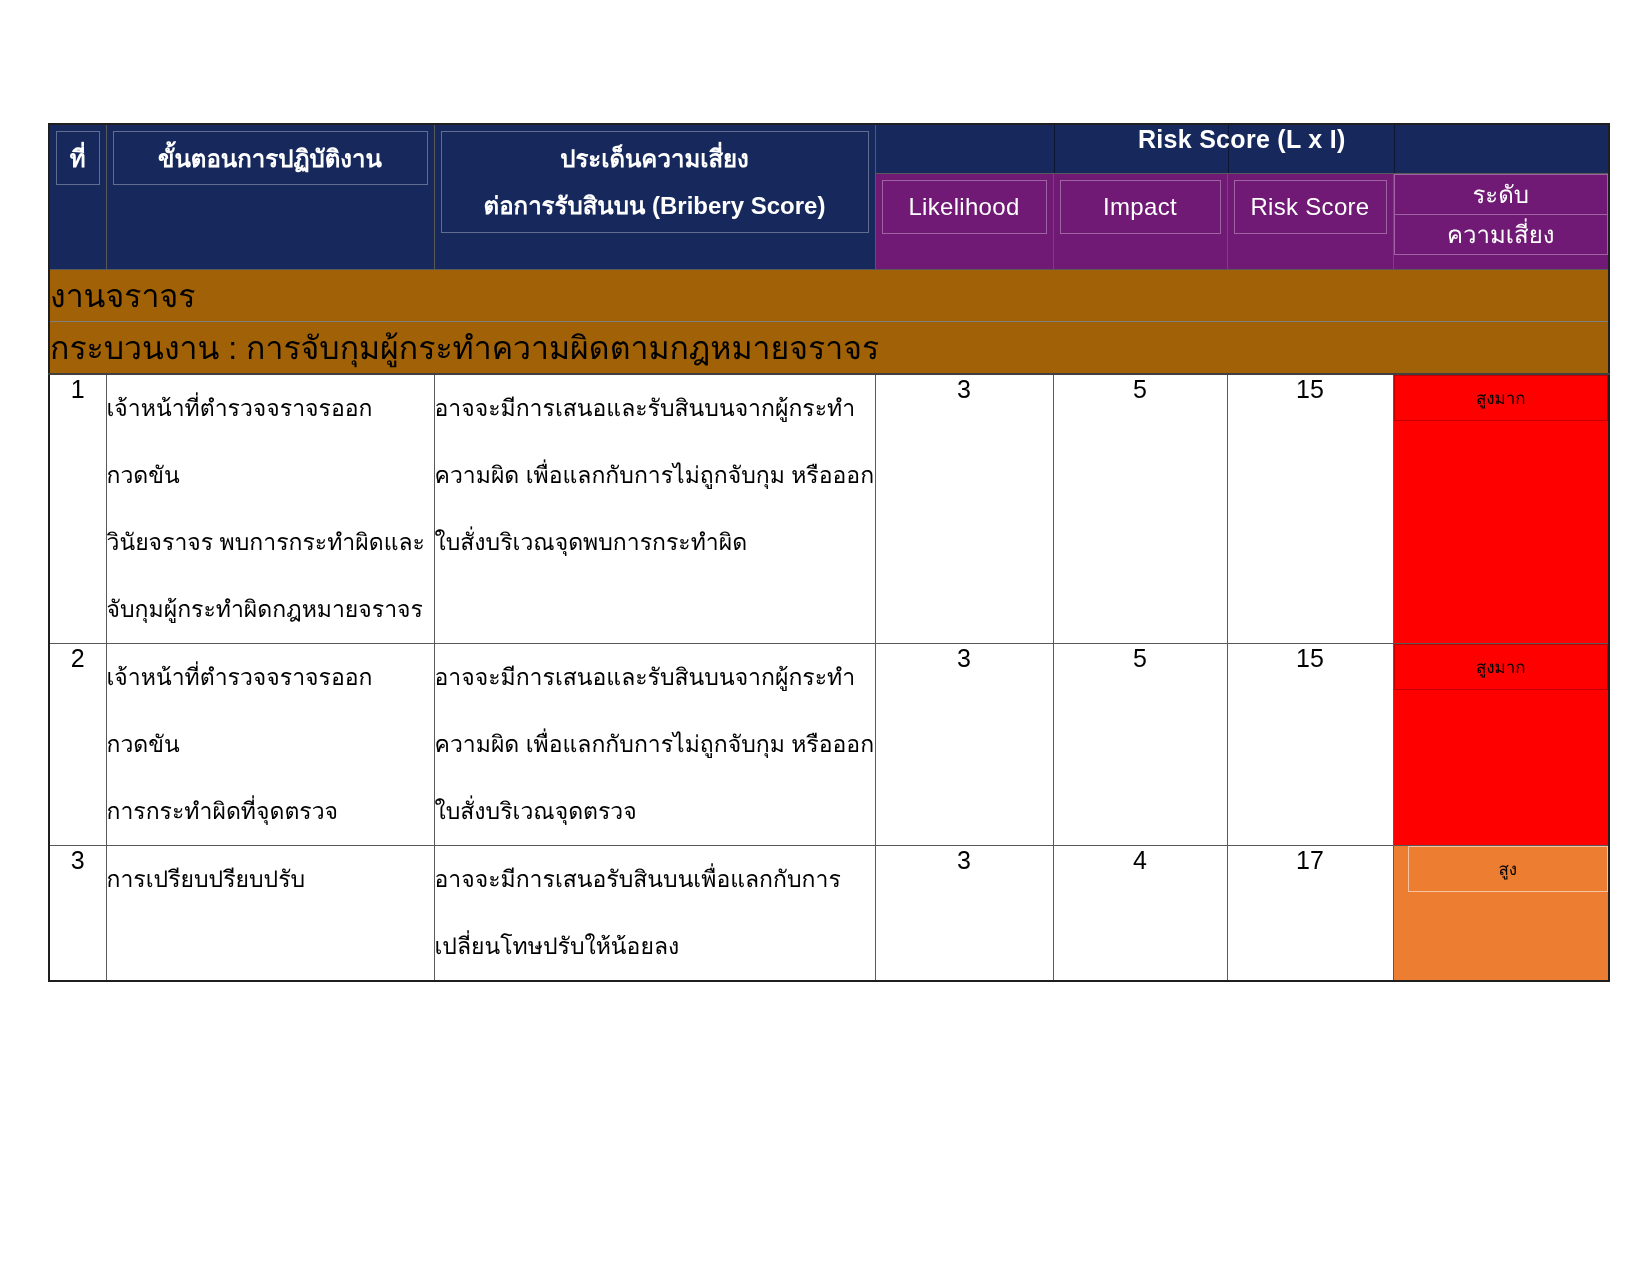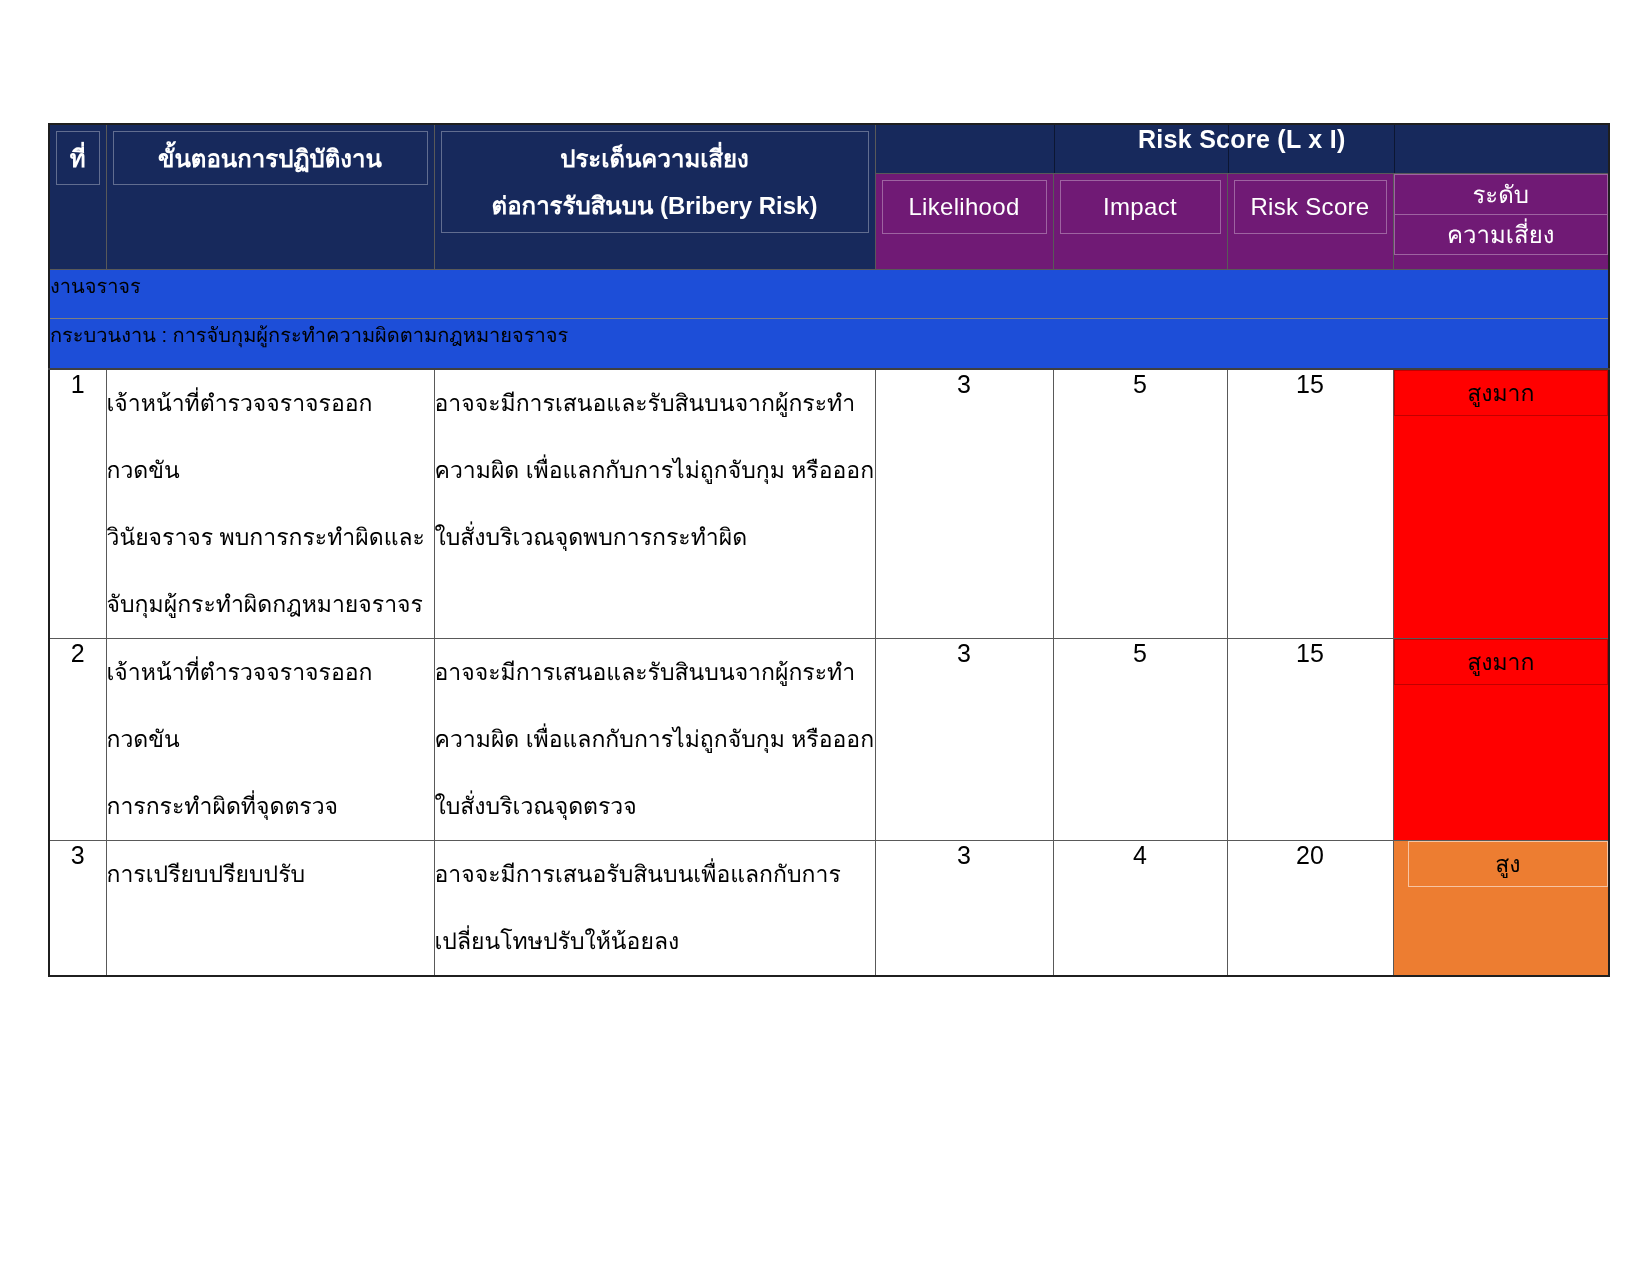--- a/index.html
+++ b/index.html
@@ -36,36 +36,36 @@
   .vline{position:absolute;top:0;bottom:0;width:1px;background:rgba(0,0,0,.45);z-index:1;}
   .vline.v1{left:178px}.vline.v2{left:352px}.vline.v3{left:518px}
   .level-hd{padding:5px;}
   .level-hd .stack{border:1px solid rgba(255,255,255,.32);height:calc(100% - 2px);
     display:flex;flex-direction:column;}
   .level-hd .stack div{flex:1;display:flex;align-items:center;justify-content:center;
     font-size:24px;font-weight:400;}
   .level-hd .stack div:first-child{border-bottom:1px solid rgba(255,255,255,.32);}
   
   .section-td{
-    background:#1d4ed8;font-weight:bold;font-size:20px;
+    background:#a16207;font-weight:bold;font-size:32px;
     vertical-align:middle;padding:4px 12px 6px 12px;
   }
   .sec1 td{border-bottom:1px solid #7f7f7f;}
   .sec2 td{border-bottom:2px solid #404040;}
   
   .num-cell{text-align:center;font-size:25px;padding-top:8px;}
   .text-cell{
     font-size:23px;line-height:67px;padding:6px 10px 4px 12px;
     white-space:pre-line;
   }
   .score-cell{text-align:center;font-size:25px;padding-top:10px;}
   .level-cell{padding:6px 8px;}
   .level-box{
     height:44px;display:flex;align-items:center;justify-content:center;
-    font-size:23px;color:#000;
+    font-size:17px;color:#000;
   }
   .level-red .level-box{border:1px solid rgba(120,0,0,.45);}
   .level-orange .level-box{border:1px solid rgba(255,255,255,.55);margin-left:14px;}
 </style>
 </head>
 <body>
 
 <table class="doc-table">
   <colgroup>
     <col style="width:57px">
@@ -81,21 +81,21 @@
       <tr style="height:49px">
     <th class="navy hd-cell" rowspan="2">
       <div class="inset one hd-th">ที่</div>
     </th>
     <th class="navy hd-cell" rowspan="2">
       <div class="inset one hd-th">ขั้นตอนการปฏิบัติงาน</div>
     </th>
     <th class="navy hd-cell" rowspan="2">
       <div class="inset two">
         <span class="hd-th">ประเด็นความเสี่ยง</span>
-        <span class="hd-th">ต่อการรับสินบน (Bribery Risk)</span>
+        <span class="hd-th">ต่อการรับสินบน (Bribery Score)</span>
       </div>
     </th>
     <th class="navy group-cell" colspan="4">
       <span class="vline v1"></span>
       <span class="vline v2"></span>
       <span class="vline v3"></span>
       <span class="group-label">Risk Score (L x I)</span>
     </th>
   </tr>
 
@@ -155,19 +155,19 @@
     </td>
   </tr>
 
   <tr style="height:121px">
     <td class="num-cell">3</td>
     <td class="text-cell">การเปรียบปรียบปรับ</td>
     <td class="text-cell">อาจจะมีการเสนอรับสินบนเพื่อแลกกับการ
 เปลี่ยนโทษปรับให้น้อยลง</td>
     <td class="score-cell">3</td>
     <td class="score-cell">4</td>
-    <td class="score-cell">20</td>
+    <td class="score-cell">17</td>
     <td class="level-cell level-orange" style="background-color: rgb(237, 125, 49);">
       <div class="level-box">สูง</div>
     </td>
   </tr>
 </tbody>
   </table>
 
 </body></html>

